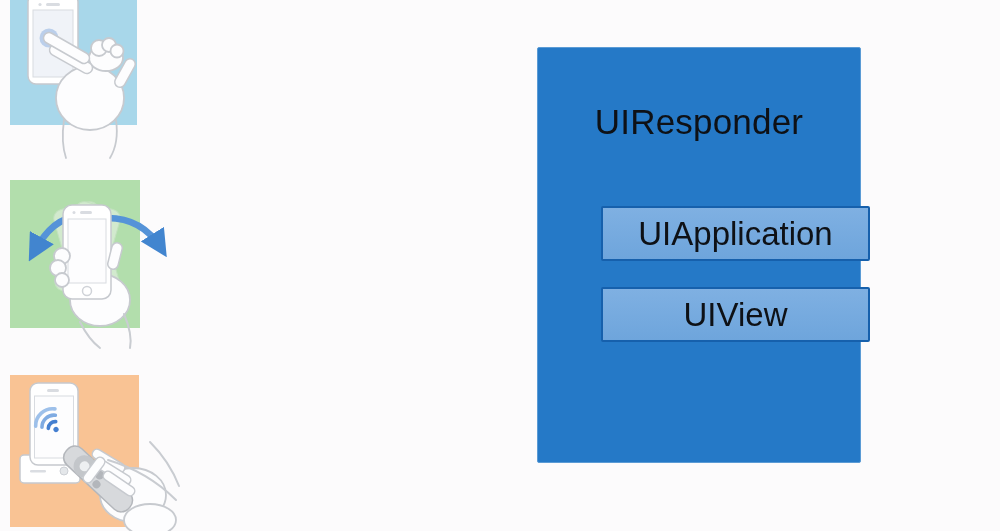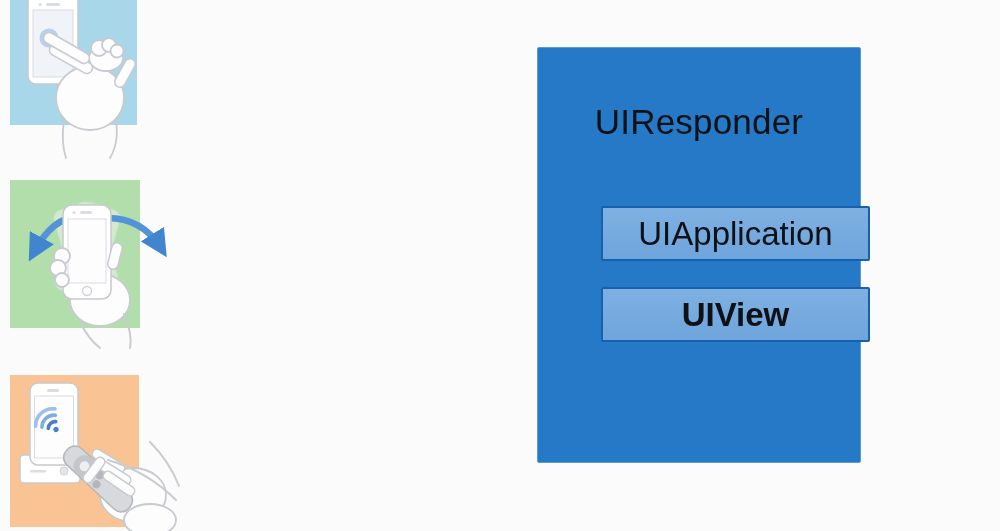--- a/index.html
+++ b/index.html
@@ -34,21 +34,21 @@
   .hier-node{
     position:absolute;left:27px;width:269px;height:55px;
     box-sizing:border-box;
     background:linear-gradient(180deg,#7fb0e2 0%,#6ea5dc 100%);
     border:2px solid #1660ac;
     border-radius:2px;
     display:flex;align-items:center;justify-content:center;
     font-size:33px;color:#0e1116;margin-left:36px;
   }
   #node-uiapplication{top:158px;}
-  #node-uiview{top:239px;font-weight:bold;}
+  #node-uiview{top:239px;}
   #node-uiviewcontroller{top:321px;}
 </style>
 </head>
 <body>
 
 <div class="slide">
 
   <svg id="illus-touch" class="illus" width="170" height="170" viewBox="0 0 170 170">
     <rect x="10" y="0" width="127" height="125" fill="#a8d7ea"></rect>
 

